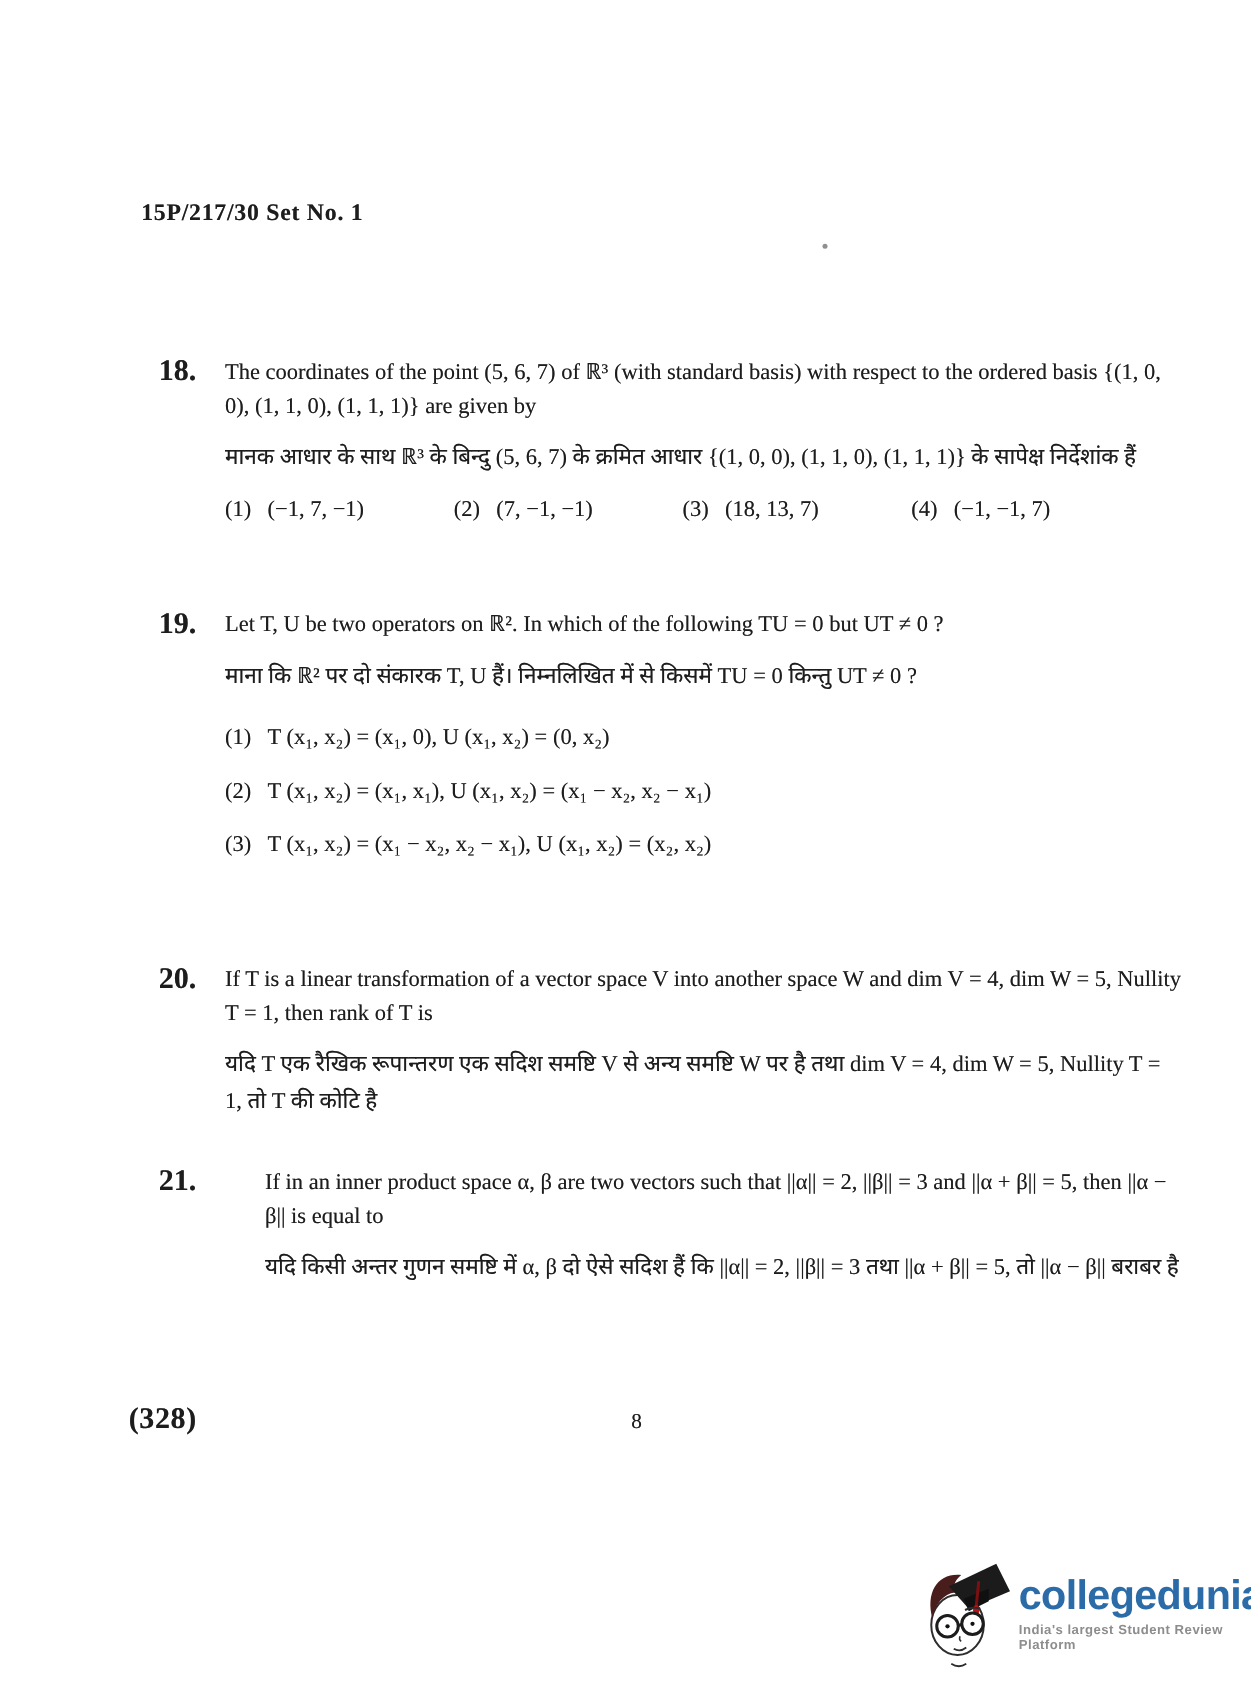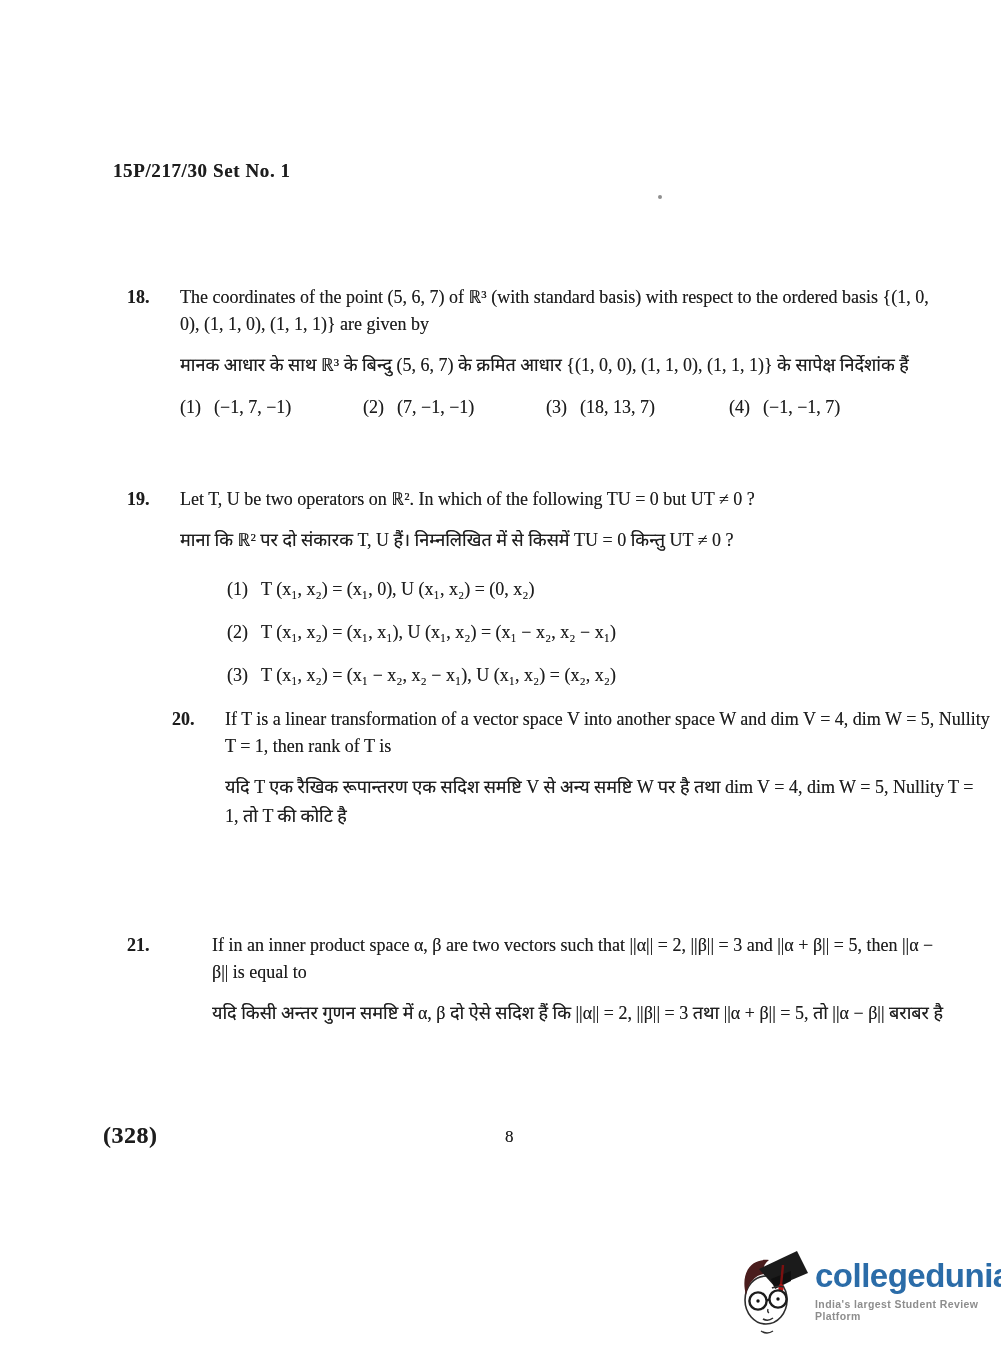--- a/index.html
+++ b/index.html
@@ -25,35 +25,35 @@
     position: absolute; left: 658px; top: 195px;
     width: 4px; height: 4px; border-radius: 50%;
     background: #8f8f8f; text-shadow: none;
   }
   .q {
     position: absolute; left: 127px; width: 818px;
     display: flex; align-items: flex-start;
   }
   .q-num {
     flex: none; width: 53px;
-    font-size: 18px; font-weight: bold;
+    font-size: 24px; font-weight: bold;
     line-height: 27px;
   }
   .q-body { flex: 1; font-size: 18px; }
   .eng { margin: 0 0 13px 0; line-height: 27px; }
   .hin { margin: 0 0 17px 0; line-height: 29px; }
   .opts-inline { display: flex; margin-top: 3px; }
   .opts-inline .opt { width: 183px; flex: none; white-space: nowrap; }
   .opts-inline .opt:last-child { width: auto; }
   .opt-label { display: inline-block; margin-right: 13px; }
-  .opts-list .opt-row { margin-bottom: 16px; line-height: 27px; white-space: nowrap; margin-left: 47px; }
+  .opts-list .opt-row { margin-bottom: 16px; line-height: 27px; white-space: nowrap; }
   #q18 { top: 284px; }
   #q19 { top: 486px; justify-content: center; }
   #q19 .hin { margin-top: 6px; margin-bottom: 21px; }
-  #q20 { top: 706px; margin-left: 45px; }
+  #q20 { top: 770px; }
   #q21 { top: 932px; gap: 32px; }
   .booklet-code {
     position: absolute; left: 103px; top: 1122px;
     font-size: 24px; font-weight: bold; letter-spacing: 0.5px;
   }
   .page-number {
     position: absolute; left: 505px; top: 1127px;
     font-size: 17px;
   }
   

